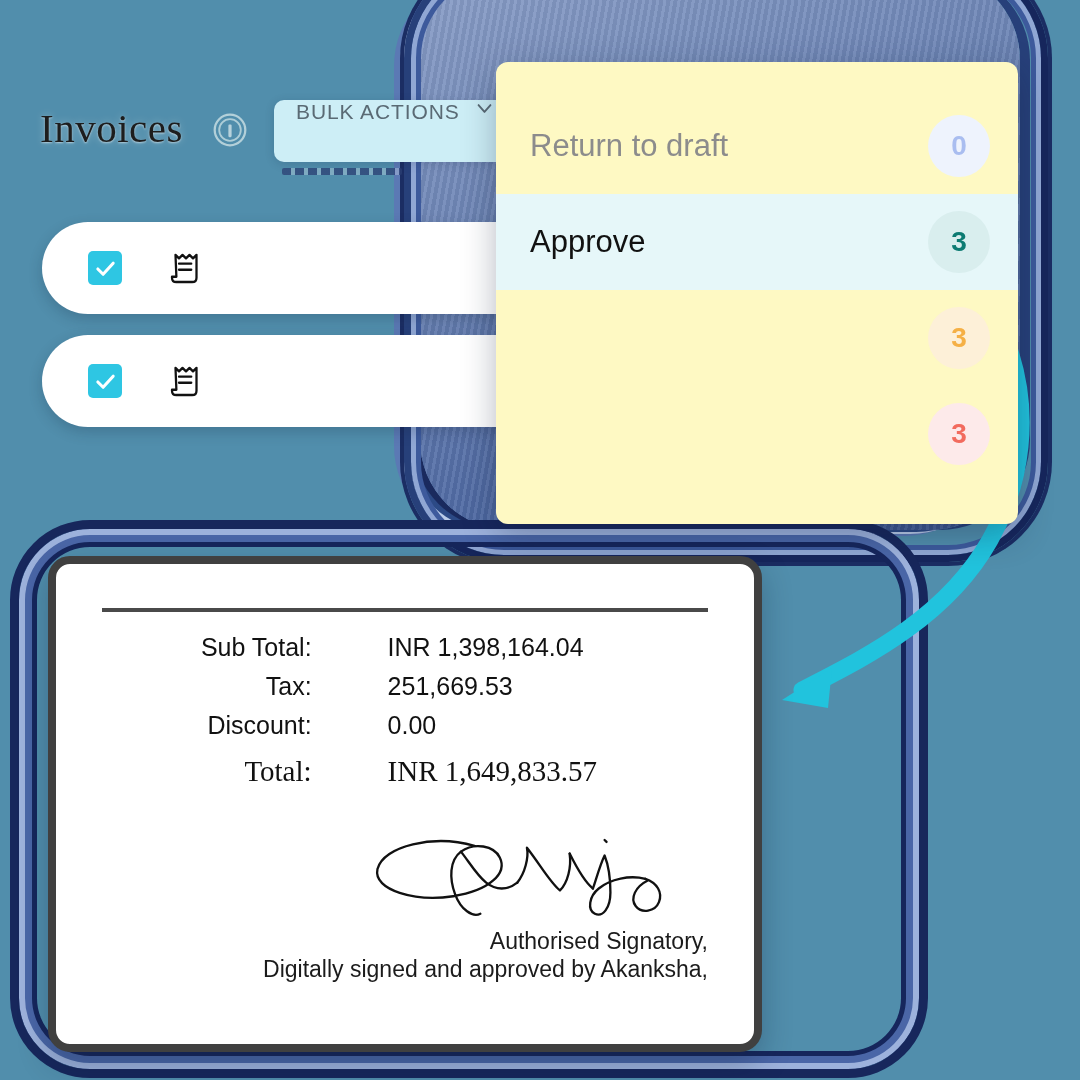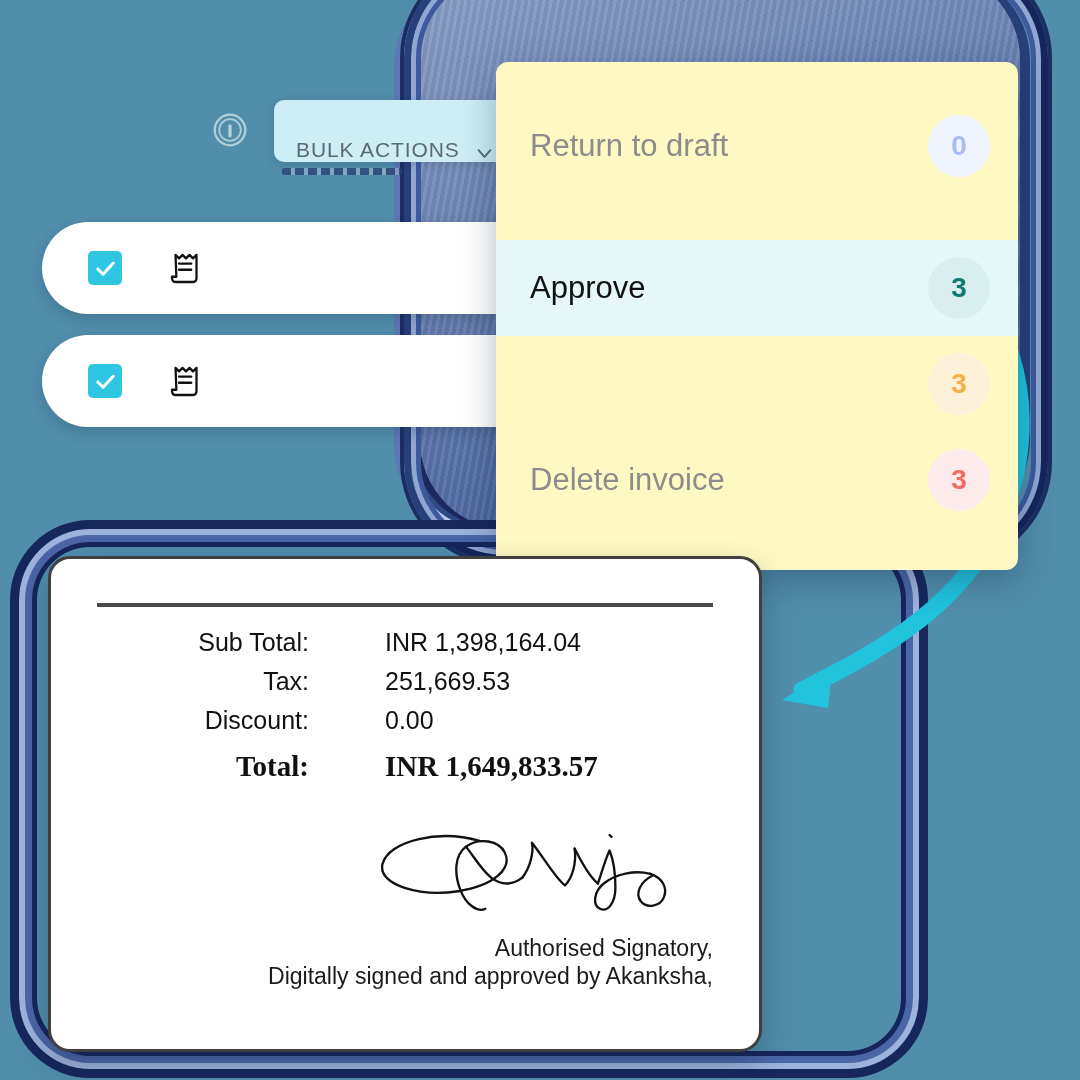--- a/index.html
+++ b/index.html
@@ -118,21 +118,21 @@
   .bulk-actions {
     position: absolute;
     left: 274px;
     top: 100px;
     min-width: 216px;
     height: 62px;
     background: #cdeef6;
     border: none;
     border-radius: 10px;
     display: flex;
-    align-items: flex-end;
+    align-items: flex-start;
     gap: 16px;
     padding: 0 22px;
     box-sizing: border-box;
     box-shadow: 0 2px 10px rgba(20,40,70,0.18);
     cursor: pointer;
   }
   .bulk-actions .label {
     font-size: 21px;
     letter-spacing: 0.9px;
     color: #5a6a74;
@@ -216,21 +216,21 @@
   }
   .menu-item {
     position: relative;
     height: 96px;
     display: flex;
     align-items: center;
     padding: 0 34px;
     box-sizing: border-box;
     cursor: pointer;
   }
-  .menu-item.active { background: #e6f7f9; margin-top: 46px; }
+  .menu-item.active { background: #e6f7f9; }
   .mi-label {
     font-size: 31px;
     color: #8c8c8c;
     white-space: nowrap;
   }
   .menu-item.active .mi-label { color: #111; }
   .badge {
     position: absolute;
     right: 28px;
     top: 50%;
@@ -250,21 +250,21 @@
   .badge.b3 { background: #fdeaea; color: #f26b5e; }
 
   
   .inv-card {
     position: absolute;
     left: 48px;
     top: 556px;
     width: 714px;
     height: 496px;
     background: #ffffff;
-    border: 3px solid #404040;
+    border: 8px solid #404040;
     border-radius: 22px;
     box-shadow: 0 12px 30px rgba(10,28,50,0.28);
     box-sizing: border-box;
     padding: 44px 46px 20px 46px;
   }
   .rule {
     height: 4px;
     background: #4a4a4a;
     width: 100%;
     margin: 0 0 16px 0;
@@ -273,30 +273,30 @@
   .totals td {
     font-family: "Liberation Sans", sans-serif;
     font-size: 25px;
     color: #111;
     padding: 5px 0;
   }
   .totals td.k { text-align: right; white-space: nowrap; padding-right: 76px; }
   .totals td.v { text-align: left; white-space: nowrap; }
   .totals tr.grand td {
     font-family: "Liberation Serif", serif;
-    font-weight: bold;
+    font-weight: normal;
     font-size: 29px;
     padding-top: 10px;
   }
 
   .sig { margin-top: 24px; display: flex; justify-content: flex-end; padding-right: 18px; }
   .sig svg { width: 330px; height: 110px; }
 
   .sig-text {
-    margin-top: 12px;
+    margin-top: 0;
     text-align: right;
     font-size: 23px;
     line-height: 28px;
     color: #1b1b1b;
   }
 </style>
 </head>
 <body>
 
 <div id="stage">
@@ -304,20 +304,21 @@
   <div class="bg-art">
     <div class="blob-stack"></div>
     <div class="blob-ring"></div>
     <div class="blob-lower"></div>
     <svg class="arrow-curve" viewBox="0 0 330 510">
       <path d="M152 12 C 270 60, 318 210, 250 330 C 205 410, 120 450, 62 480" fill="none" stroke="#21c3dd" stroke-width="17" stroke-linecap="round"></path>
       <path d="M42 490 L 92 458 L 88 498 Z" fill="#21c3dd"></path>
     </svg>
   </div>
 
+  <div class="page-title">Invoices</div>
 
   <svg class="info-icon" viewBox="0 0 40 40">
     <circle cx="20" cy="20" r="17" fill="none" stroke="#e8f4f2" stroke-width="2.5"></circle>
     <circle cx="20" cy="20" r="12" fill="none" stroke="#dff0ee" stroke-width="2"></circle>
     <rect x="18.2" y="14" width="3.6" height="14" rx="1.2" fill="#eef7f6"></rect>
   </svg>
 
   <div class="bulk-actions">
     <span class="label">BULK ACTIONS</span>
     <svg class="chev" viewBox="0 0 20 20">
@@ -367,21 +368,20 @@
     <div class="menu-item active">
       <span class="mi-label">Approve</span>
       <span class="badge b1">3</span>
     </div>
 
     <div class="menu-item">
       <span class="badge b2">3</span>
     </div>
 
     <div class="menu-item">
-      <span class="mi-label">Delete invoice</span>
       <span class="badge b3">3</span>
     </div>
 
   </div>
 
   <div class="inv-card">
     <div class="rule"></div>
 
     <table class="totals">
       <tbody>

